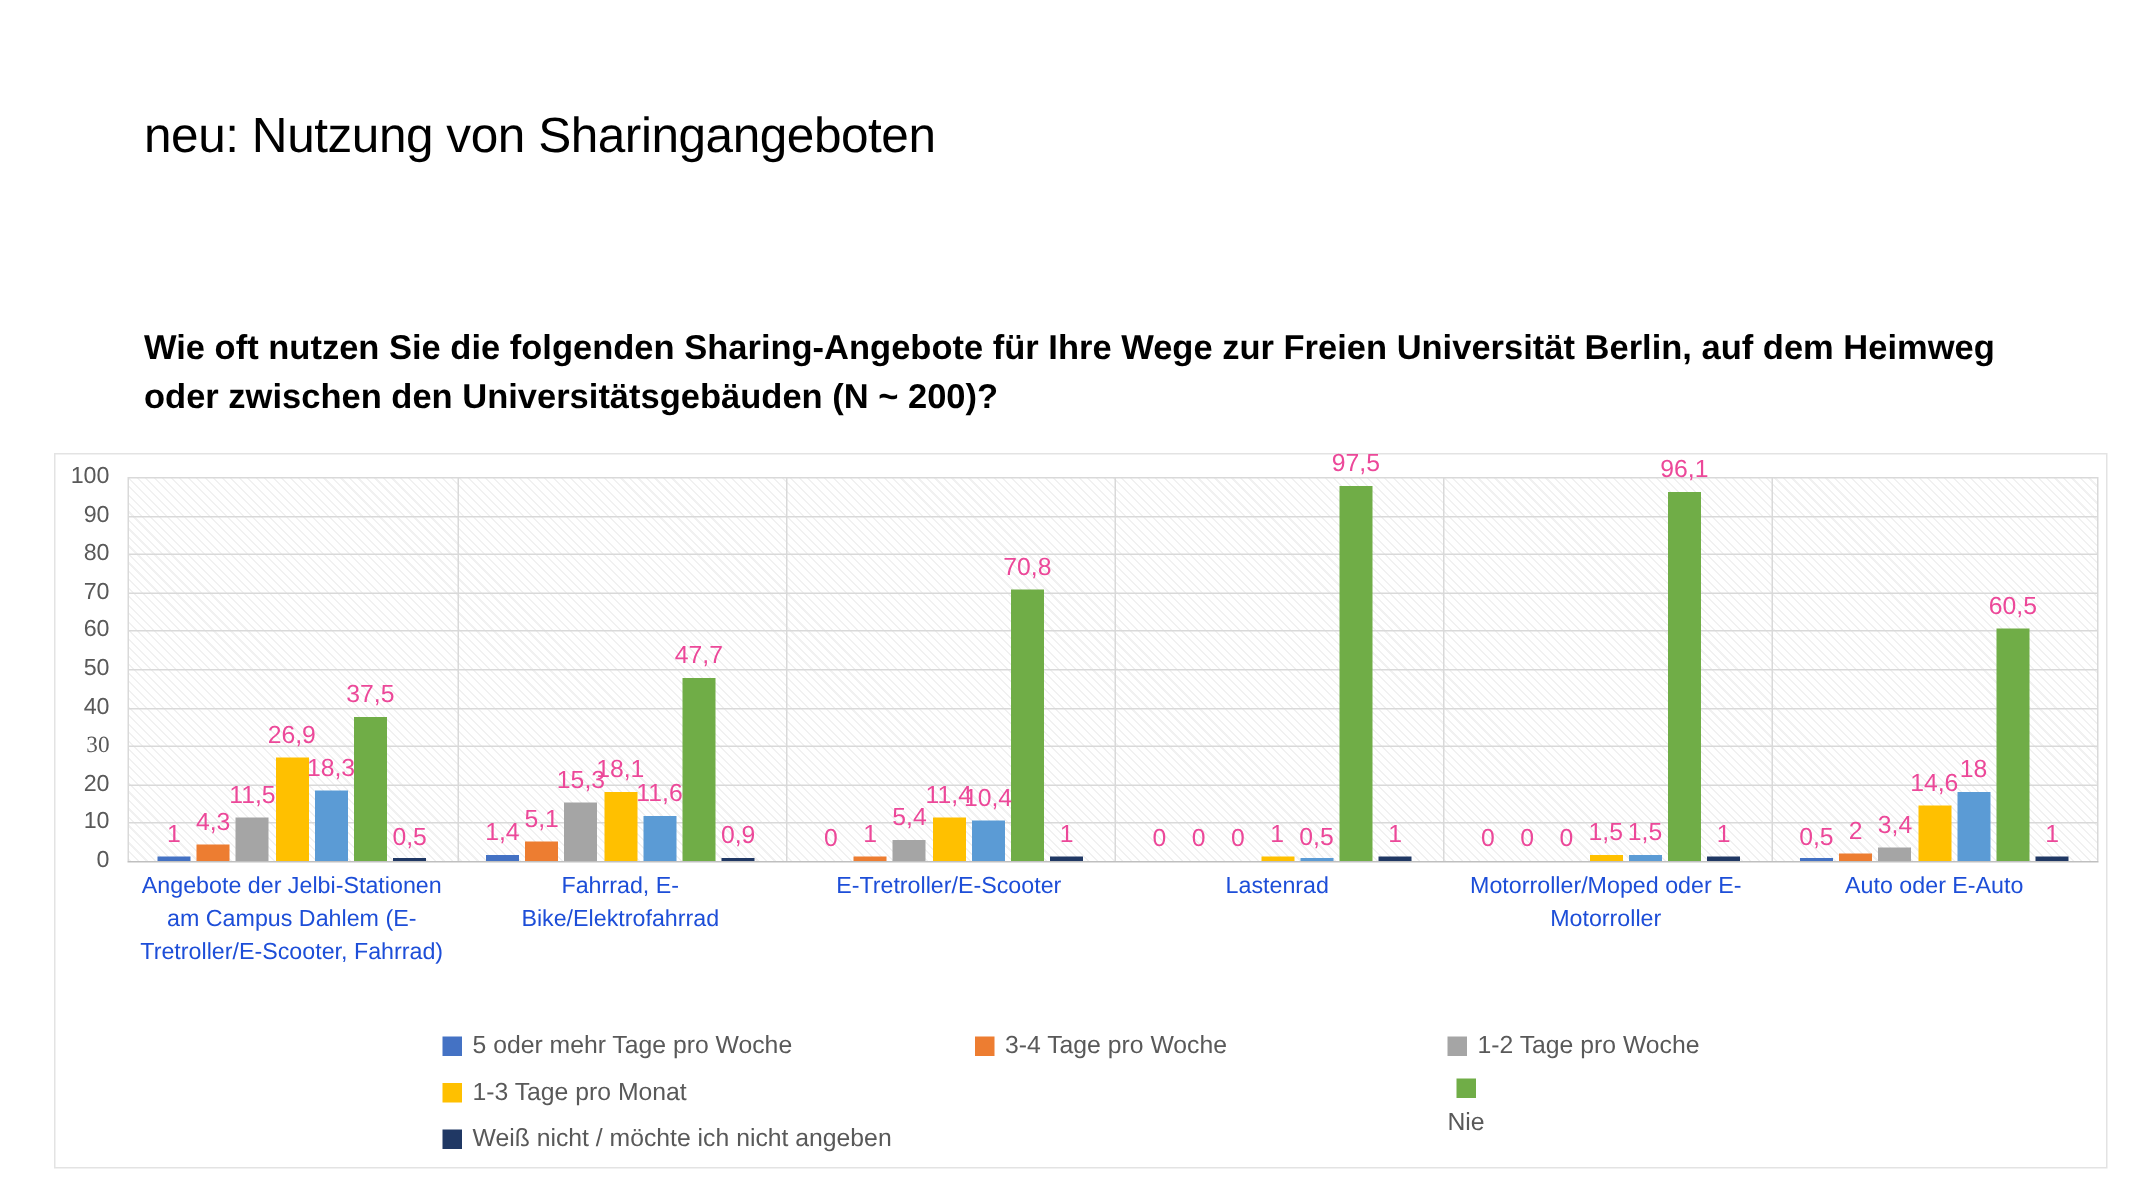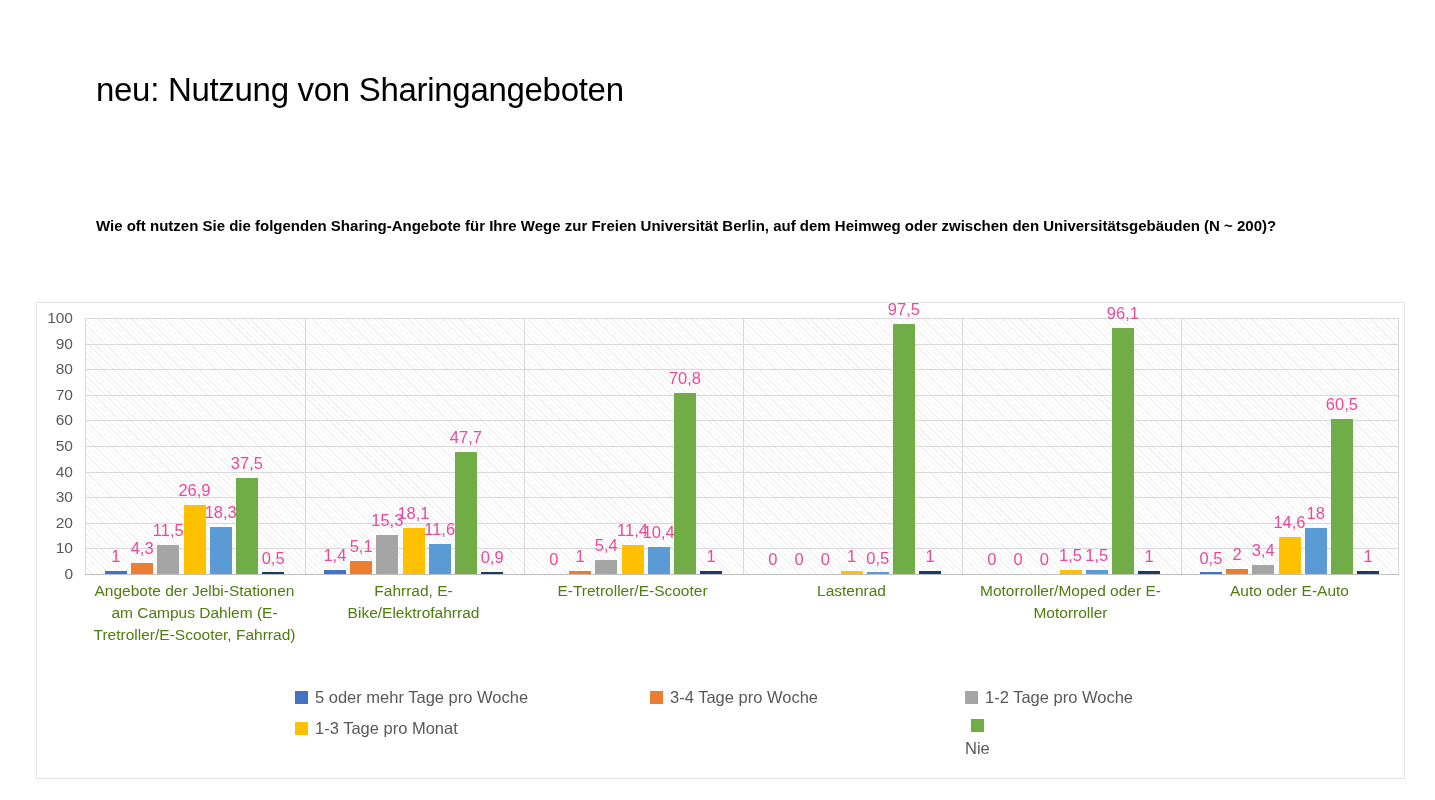--- a/index.html
+++ b/index.html
@@ -23,21 +23,21 @@
     letter-spacing: -0.3px;
     line-height: 1.1;
     white-space: nowrap;
   }
 
   
   #question {
     position: absolute;
     left: 96px; top: 215px;
     width: 1235px;
-    font-size: 15px;
+    font-size: 23px;
     font-weight: 600;
     color: #000000;
     line-height: 1.45;
   }
 
   
   #chart-frame {
     position: absolute;
     left: 36px; top: 302px;
     width: 1369px; height: 477px;
@@ -98,21 +98,21 @@
     white-space: nowrap;
     text-align: center;
     transform: translateX(-50%);
   }
 
   
   .catlabel {
     position: absolute;
     top: 277px;
     font-size: 15.5px;
-    color: #4d7c0f;
+    color: #1d4ed8;
     text-align: center;
     line-height: 1.42;
     transform: translateX(-50%);
   }
 
   
   #legend {
     position: absolute;
     left: 48px; top: 385px;
     width: 1314px;
@@ -158,21 +158,21 @@
       <div class="catsep" style="left: 657px;"></div>
       <div class="catsep" style="left: 876px;"></div>
       <div class="catsep" style="left: 1095px;"></div>
     </div>
   <div id="baseline"></div>
 
   <div id="y-axis">
       <div class="ytick" style="top: 271px;">0</div>
       <div class="ytick" style="top: 245.4px;">10</div>
       <div class="ytick" style="top: 219.8px;">20</div>
-      <div class="ytick" style="top: 194.2px;">30</div>
+      <div class="ytick" style="top: 194.2px; font-family: Liberation Serif, serif;">30</div>
       <div class="ytick" style="top: 168.6px;">40</div>
       <div class="ytick" style="top: 143px;">50</div>
       <div class="ytick" style="top: 117.4px;">60</div>
       <div class="ytick" style="top: 91.8px;">70</div>
       <div class="ytick" style="top: 66.2px;">80</div>
       <div class="ytick" style="top: 40.6px;">90</div>
       <div class="ytick" style="top: 15px;">100</div>
     </div>
   <div id="bars-layer">
       <div class="bar" style="left: 67.9px; width: 22px; height: 2.56px; background: rgb(68, 114, 196); bottom: 0px; top: 268.44px;"></div>
@@ -282,14 +282,20 @@
       <div class="legend-row">
         <div class="legend-item" style="left: 210px;">
           <span class="swatch" style="background: rgb(255, 192, 0);"></span>
           <span>1-3 Tage pro Monat</span>
         </div>
         <div class="legend-item" style="left: 880px; flex-direction: column;">
           <span class="swatch" style="background: rgb(112, 173, 71);"></span>
           <span>Nie</span>
         </div>
       </div>
+      <div class="legend-row">
+        <div class="legend-item" style="left: 210px;">
+          <span class="swatch" style="background: rgb(32, 56, 100);"></span>
+          <span>Weiß nicht / möchte ich nicht angeben</span>
+        </div>
+      </div>
     </div>
 </div>
 
 </body></html>

